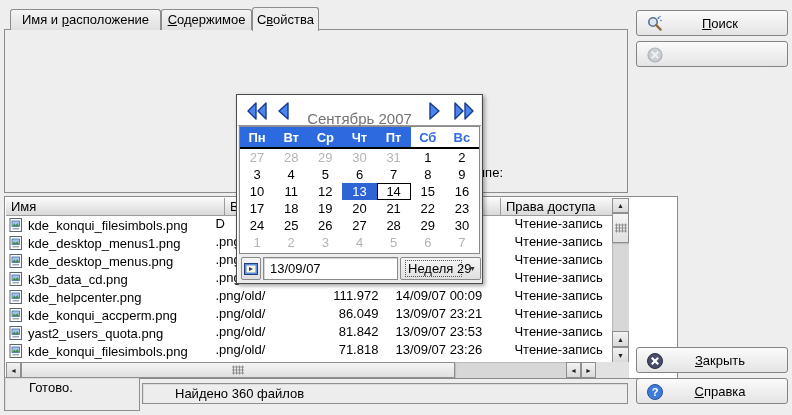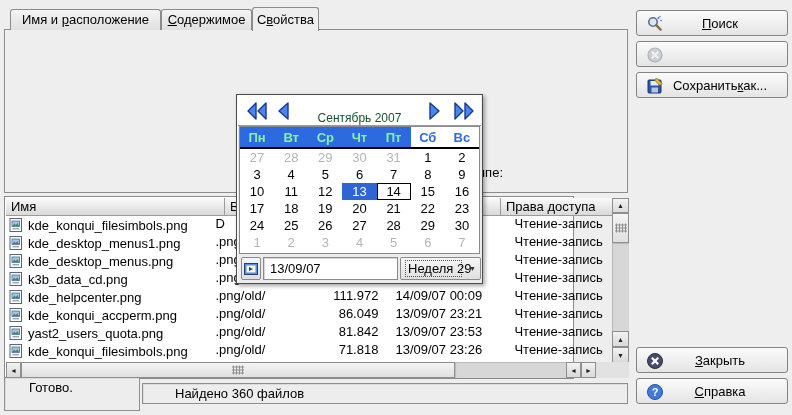--- a/index.html
+++ b/index.html
@@ -66,25 +66,25 @@
 
   
   .statuspanel{box-sizing:border-box;border:1px solid #8f8f8f;box-shadow:inset 1px 1px 0 #dcdcdc;
                background:#ededed;line-height:19px;padding-left:5px;white-space:nowrap;overflow:hidden;}
 
   
   #calendar-popup{box-sizing:border-box;background:#ececec;border:1px solid #4c4c4c;z-index:20;
                   box-shadow:inset 1px 1px 0 #fcfcfc, 2px 2px 4px rgba(0,0,0,.35);}
   .cal-nav{position:absolute;left:1px;right:1px;top:1px;height:29px;background:#fff;border-bottom:1px solid #9a9a9a;}
   .cal-title{position:absolute;left:60px;right:60px;top:0;height:44px;display:flex;align-items:center;justify-content:center;
-             font-size:12px;color:#14532d;white-space:nowrap;}
+             font-size:15px;color:#737373;white-space:nowrap;}
   .navbtn{position:absolute;top:3px;height:23px;display:flex;align-items:center;justify-content:center;}
   .cal-frame{position:absolute;box-sizing:border-box;background:#fff;border:1px solid #8a8a8a;}
   .dayhdr{display:flex;height:20px;border-bottom:2px solid #000;}
-  .dayhdr .dh{flex:1;display:flex;align-items:center;justify-content:center;font-weight:bold;background:var(--hdrblue);color:#86efac;}
+  .dayhdr .dh{flex:1;display:flex;align-items:center;justify-content:center;font-weight:bold;background:var(--hdrblue);color:#ffffff;}
   .dayhdr .dh.weekend{background:#fff;color:var(--hdrblue);}
   #cal-grid{display:grid;grid-template-columns:repeat(7,1fr);grid-auto-rows:17px;}
   .cal-cell{display:flex;align-items:center;justify-content:center;}
   .cal-cell.muted{color:#b4b4b4;}
   .cal-cell.selected{background:var(--selblue);color:#fff;}
   .cal-cell.focused{box-shadow:inset 0 0 0 1px #000;}
   .weekcombo{box-sizing:border-box;border:1px solid #8a8a8a;border-radius:2px;background:linear-gradient(#f6f6f6,#e0e0e0);}
   .weekcombo .wval{position:absolute;left:4px;top:2px;bottom:2px;right:18px;display:flex;align-items:center;
                    border:1px dotted #555;padding-left:2px;white-space:nowrap;}
   .weekcombo .warr{position:absolute;right:4px;top:0;bottom:0;display:flex;align-items:center;font-size:7px;color:#333;}
@@ -141,21 +141,21 @@
     <span class="arrowbtn">▼</span>
   </div>
 
   <div class="abs lbl" style="left:12px;top:164px;"><span></span><span class="u">П</span><span>ринадлежащие пользователю:</span></div>
   <div class="abs lbl" style="left:409px;top:165px;width:94px;text-align:right;z-index:2;">группе:</div>
   <div class="abs combo" style="left:505px;top:159px;width:114px;height:24px;">
     <span class="val"></span>
     <span class="arrowbtn">▼</span>
   </div>
 
-  <div class="abs tablebox" style="left:4px;top:196px;width:570px;height:183px;">
+  <div class="abs tablebox" style="left:4px;top:196px;width:674px;height:183px;">
 
     <div class="abs" style="left:1px;top:1px;display:flex;">
       <div class="hcell" style="width:219px;">Имя</div>
       <div class="hcell" style="width:106px;">В каталоге</div>
       <div class="hcell" style="width:82px;"></div>
       <div class="hcell" style="width:88px;"></div>
       <div class="hcell" style="width:111px;border-right:none;">Права доступа</div>
     </div>
 
     <div class="abs" style="left:1px;top:19px;width:606px;" id="file-rows">
@@ -316,33 +316,20 @@
         <span class="u">П</span>
         <span>оиск</span>
       </span>
   </div>
   <div class="abs pushbtn disabled" style="left:636px;top:41px;">
     <svg class="bicon" viewBox="0 0 18 18" opacity="0.65">
       <circle cx="9" cy="9" r="7" fill="#b9bec6" stroke="#8d939c" stroke-width="1.2"></circle>
       <line x1="5.8" y1="5.8" x2="12.2" y2="12.2" stroke="#f2f2f2" stroke-width="2"></line>
       <line x1="12.2" y1="5.8" x2="5.8" y2="12.2" stroke="#f2f2f2" stroke-width="2"></line>
     </svg>
-  </div>
-  <div class="abs pushbtn" style="left:636px;top:72px;">
-    <svg class="bicon" viewBox="0 0 18 18">
-      <rect x="2" y="3" width="13" height="13" rx="1" fill="#2d54a6" stroke="#1b3568"></rect>
-      <rect x="4.5" y="4" width="8" height="4.5" fill="#e8ecf4"></rect>
-      <rect x="5.5" y="10.5" width="6.5" height="5" fill="#b9c6dd"></rect>
-      <path d="M10.5 1 L16 6.5 L14 8.5 L8.5 3 Z" fill="#e9b83c" stroke="#8a6a14" stroke-width="0.8"></path>
-    </svg>
-    <span class="caption">
-        <span>Сохранить </span>
-        <span class="u">к</span>
-        <span>ак...</span>
-      </span>
   </div>
   <div class="abs pushbtn" style="left:636px;top:347px;">
     <svg class="bicon" viewBox="0 0 18 18">
       <circle cx="9" cy="9" r="7.5" fill="#474d6b" stroke="#2a2e45" stroke-width="1"></circle>
       <line x1="5.8" y1="5.8" x2="12.2" y2="12.2" stroke="#fff" stroke-width="2.2"></line>
       <line x1="12.2" y1="5.8" x2="5.8" y2="12.2" stroke="#fff" stroke-width="2.2"></line>
     </svg>
     <span class="caption">
         <span></span>
         <span class="u">З</span>

